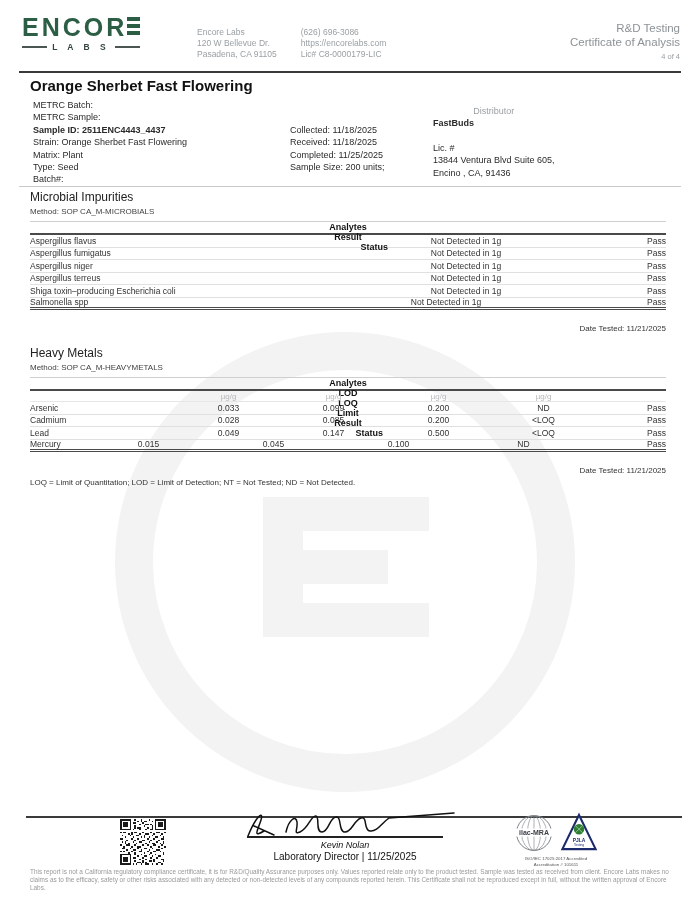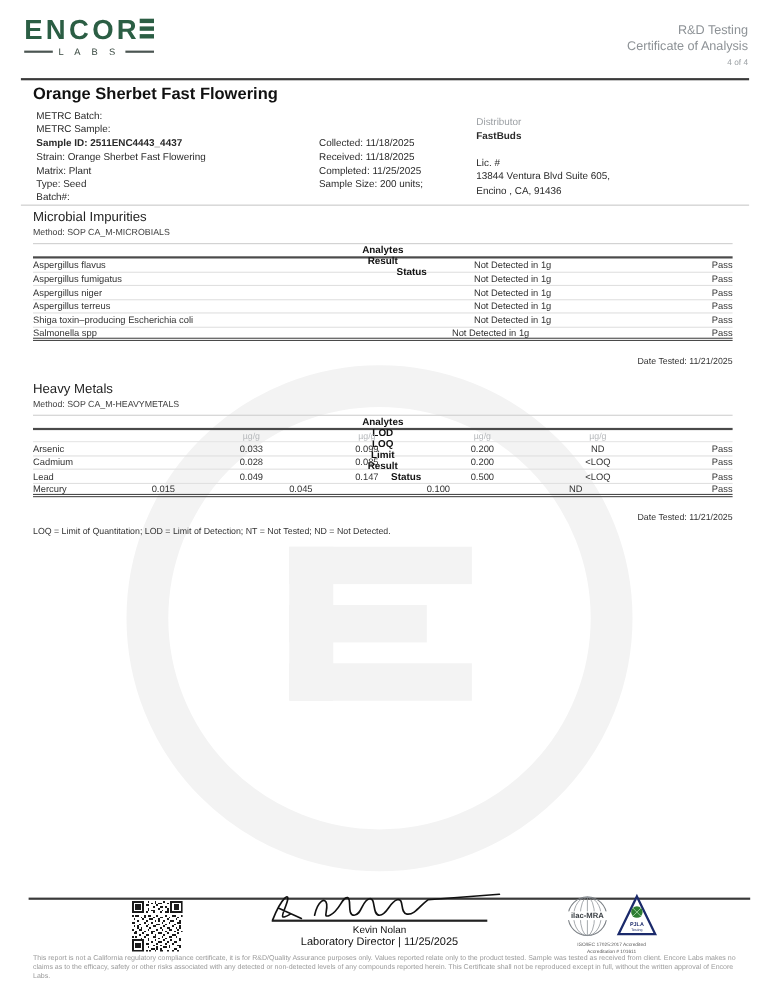--- a/index.html
+++ b/index.html
@@ -21,42 +21,42 @@
 
   
   .logo { left:22px; top:15px; width:118px; }
   .logo-word { display:flex; align-items:flex-start; color:#2b5e44; font-weight:700;
                font-size:25px; letter-spacing:3px; line-height:24px; }
   .logo-e { display:flex; flex-direction:column; justify-content:space-between;
             width:20px; height:18px; margin-top:2px; }
   .logo-e i { display:block; height:4px; background:#2b5e44; }
   .logo-labs { display:flex; align-items:center; gap:5px; margin-top:3px; }
   .logo-labs .rule { flex:1; height:2px; background:#4b5552; }
-  .logo-labs span { font-size:8.5px; font-weight:400; letter-spacing:4px; color:#36463e; }
+  .logo-labs span { font-size:8.5px; font-weight:700; letter-spacing:4px; color:#36463e; }
 
   .lab-contact { left:197px; top:27px; display:flex; gap:24px; }
   .lab-contact .col div { font-size:8.5px; line-height:11px; color:#9ba0a4; }
 
   .hdr-right { right:16px; top:21px; text-align:right; }
   .hdr-right .line { font-size:11.5px; line-height:14px; color:#8d9296; }
   .hdr-right .pg { font-size:7.5px; color:#9ba0a4; margin-top:3px; }
 
   .hr-header { left:19px; right:15px; top:71px; height:2px; background:#3a3a3a; }
   .hr-thin { left:19px; right:15px; top:186px; height:1px; background:#c9c9c9; }
   .hr-footer { left:26px; right:14px; top:816px; height:2px; background:#3a3a3a; }
 
   
   .title { left:30px; top:77px; font-size:15px; font-weight:700; color:#111; }
   .sample-info { left:33px; top:99px; right:30px; height:85px; font-size:9px; }
   .si-col div { line-height:12.4px; color:#2a2a2a; white-space:nowrap; }
   .si-c1 { position:absolute; left:0; top:0; }
   .si-c2 { position:absolute; left:257px; top:24.8px; }
   .si-c3 { position:absolute; left:400px; top:6px; }
   .bold { font-weight:700; }
-  .gray { color:#9b9fa3 !important; }
+  .gray { color:#9b9fa3 !important;text-align:center; }
   .si-gap { height:12px; }
 
   
   .section { left:30px; right:30px; }
   .sec-micro { top:190px; }
   .sec-heavy { top:346px; }
   .sec-title { font-size:12px; color:#222; font-weight:400; }
   .sec-method { font-size:8px; color:#3f3f3f; margin-top:3px; }
   .table { margin-top:5px; border-top:1px solid #cfcfcf; }
   .t-head { display:flex; align-items:center; height:13px; font-size:9px; font-weight:700;
@@ -72,21 +72,21 @@
   .c-num { width:105px; text-align:center; }
   .c-status-s { width:70px; text-align:right; }
   .date-note { font-size:8px; color:#333; margin-top:14px;text-align:right; }
   .legend-note { font-size:8px; color:#333; margin-top:3px; }
 
   
   .qr { left:120px; top:819px; width:46px; height:46px; }
   .sig-block { left:228px; top:804px; width:234px; text-align:center; }
   .sig-svg { width:230px; height:40px; display:block; margin:0 auto; }
   .sig-line { width:196px; margin:-8px auto 0; border-top:2px solid #222; }
-  .sig-name { font-size:9px; color:#111; margin-top:2px; }
+  .sig-name { font-size:9px; color:#111; margin-top:2px;font-style:italic; }
   .sig-role { font-size:10px; color:#111; margin-top:1px; }
   .accred { left:504px; top:812px; width:104px; text-align:center; }
   .accred-logos { display:flex; justify-content:center; align-items:center; gap:6px; }
   .accred-cap { font-size:4.4px; line-height:5.6px; color:#555; margin-top:2px; }
   .disclaimer { left:30px; right:26px; top:868px; font-size:6.4px; line-height:8.2px; color:#9a9a9a; }
 </style>
 </head>
 <body>
 
 <div class="page">
@@ -108,20 +108,32 @@
           <i></i>
         </span>
     </div>
     <div class="logo-labs">
       <span class="rule"></span>
       <span>L A B S</span>
       <span class="rule"></span>
     </div>
   </div>
 
+  <div class="abs lab-contact">
+    <div class="col">
+      <div>Encore Labs</div>
+      <div>120 W Bellevue Dr.</div>
+      <div>Pasadena, CA 91105</div>
+    </div>
+    <div class="col">
+      <div>(626) 696-3086</div>
+      <div>https://encorelabs.com</div>
+      <div>Lic# C8-0000179-LIC</div>
+    </div>
+  </div>
 
   <div class="abs hdr-right">
     <div class="line">R&amp;D Testing</div>
     <div class="line">Certificate of Analysis</div>
     <div class="pg">4 of 4</div>
   </div>
 
   <div class="abs hr-header"></div>
 
   <div class="abs title">Orange Sherbet Fast Flowering</div>

